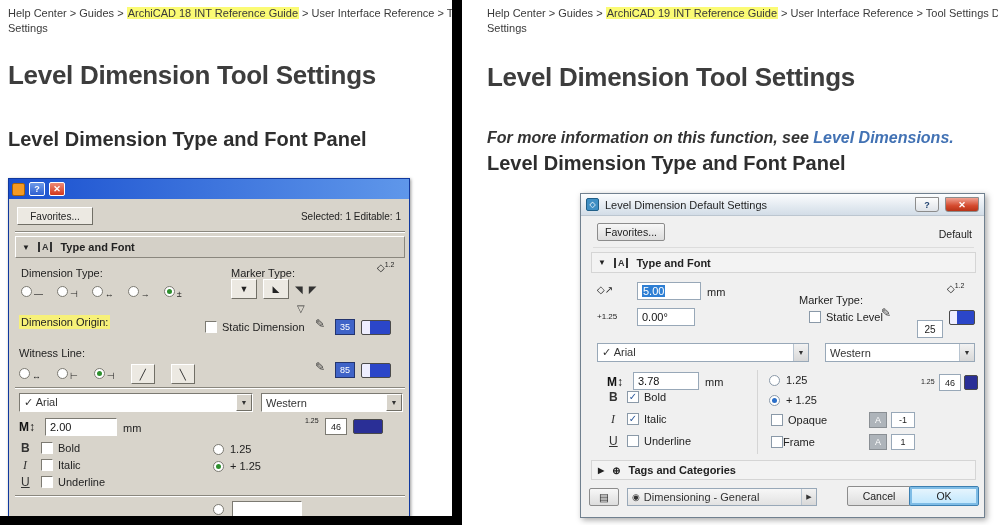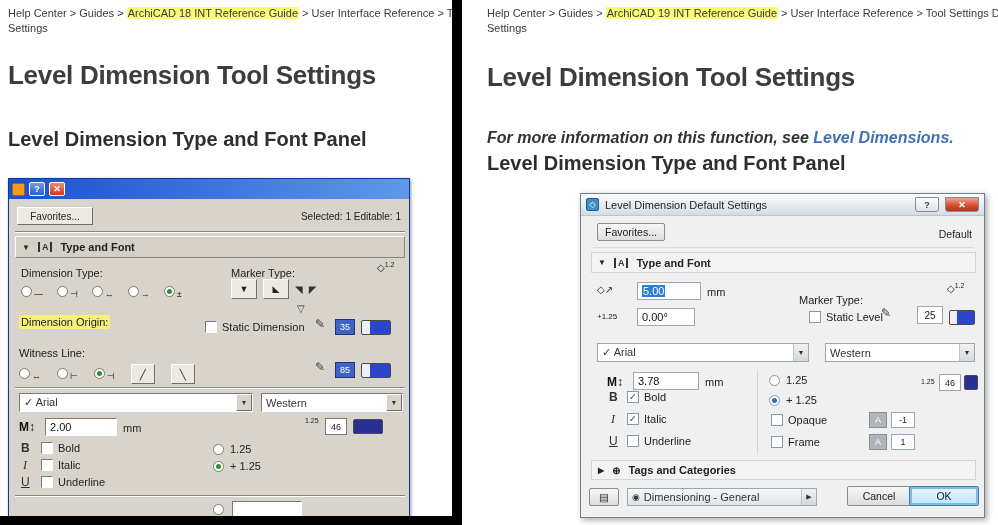--- a/index.html
+++ b/index.html
@@ -244,21 +244,21 @@
     <div class="lblB abs" style="left:218px;top:100px">Marker Type:</div>
     <span class="supico abs" style="left:366px;top:88px"><span>◇</span><sup>1.2</sup></span>
 
     <span class="tinytxt abs" style="left:16px;top:118px;font-size:8px">+1.25</span>
     <div class="inputB abs" style="left:56px;top:114px;width:58px;height:18px">0.00°</div>
     <span class="abs" style="left:228px;top:117px;display:flex;gap:5px">
         <span class="cbB"></span>
         <span class="lblB">Static Level</span>
       </span>
     <span class="abs" style="left:300px;top:112px;font-size:12px">✎</span>
-    <span class="valbox abs" style="left:336px;top:112px;width:26px;height:18px;font-size:10px">25</span>
+    <span class="valbox abs" style="left:336px;top:126px;width:26px;height:18px;font-size:10px">25</span>
     <span class="ptoggle abs" style="left:368px;top:116px;width:26px;height:15px"></span>
 
     <div class="comboB abs" style="left:16px;top:149px;width:212px;height:19px">
       <span class="val"><span>✓</span> <span>Arial</span></span>
       <span class="arr">▼</span>
     </div>
     <div class="comboB abs" style="left:244px;top:149px;width:150px;height:19px">
       <span class="val">Western</span>
       <span class="arr">▼</span>
     </div>
@@ -298,21 +298,21 @@
         <span class="lblB">Underline</span>
       </span>
 
     <span class="abs" style="left:190px;top:220px;display:flex;gap:5px">
         <span class="cbB"></span>
         <span class="lblB">Opaque</span>
       </span>
     <span class="chipA abs" style="left:288px;top:218px;width:18px;height:16px">A</span>
     <span class="valbox abs" style="left:310px;top:218px;width:24px;height:16px">-1</span>
 
-    <span class="abs" style="left:190px;top:242px;display:flex;gap:5px">
+    <span class="abs" style="left:190px;top:242px;display:flex;">
         <span class="cbB"></span>
         <span class="lblB">Frame</span>
       </span>
     <span class="chipA abs" style="left:288px;top:240px;width:18px;height:16px">A</span>
     <span class="valbox abs" style="left:310px;top:240px;width:24px;height:16px">1</span>
 
     <div class="panelHdrB abs" style="left:10px;top:266px;width:385px;height:20px">
       <span style="font-size:8px">▶</span>
       <span style="font-size:10px">⊕</span>
       <span>Tags and Categories</span>

